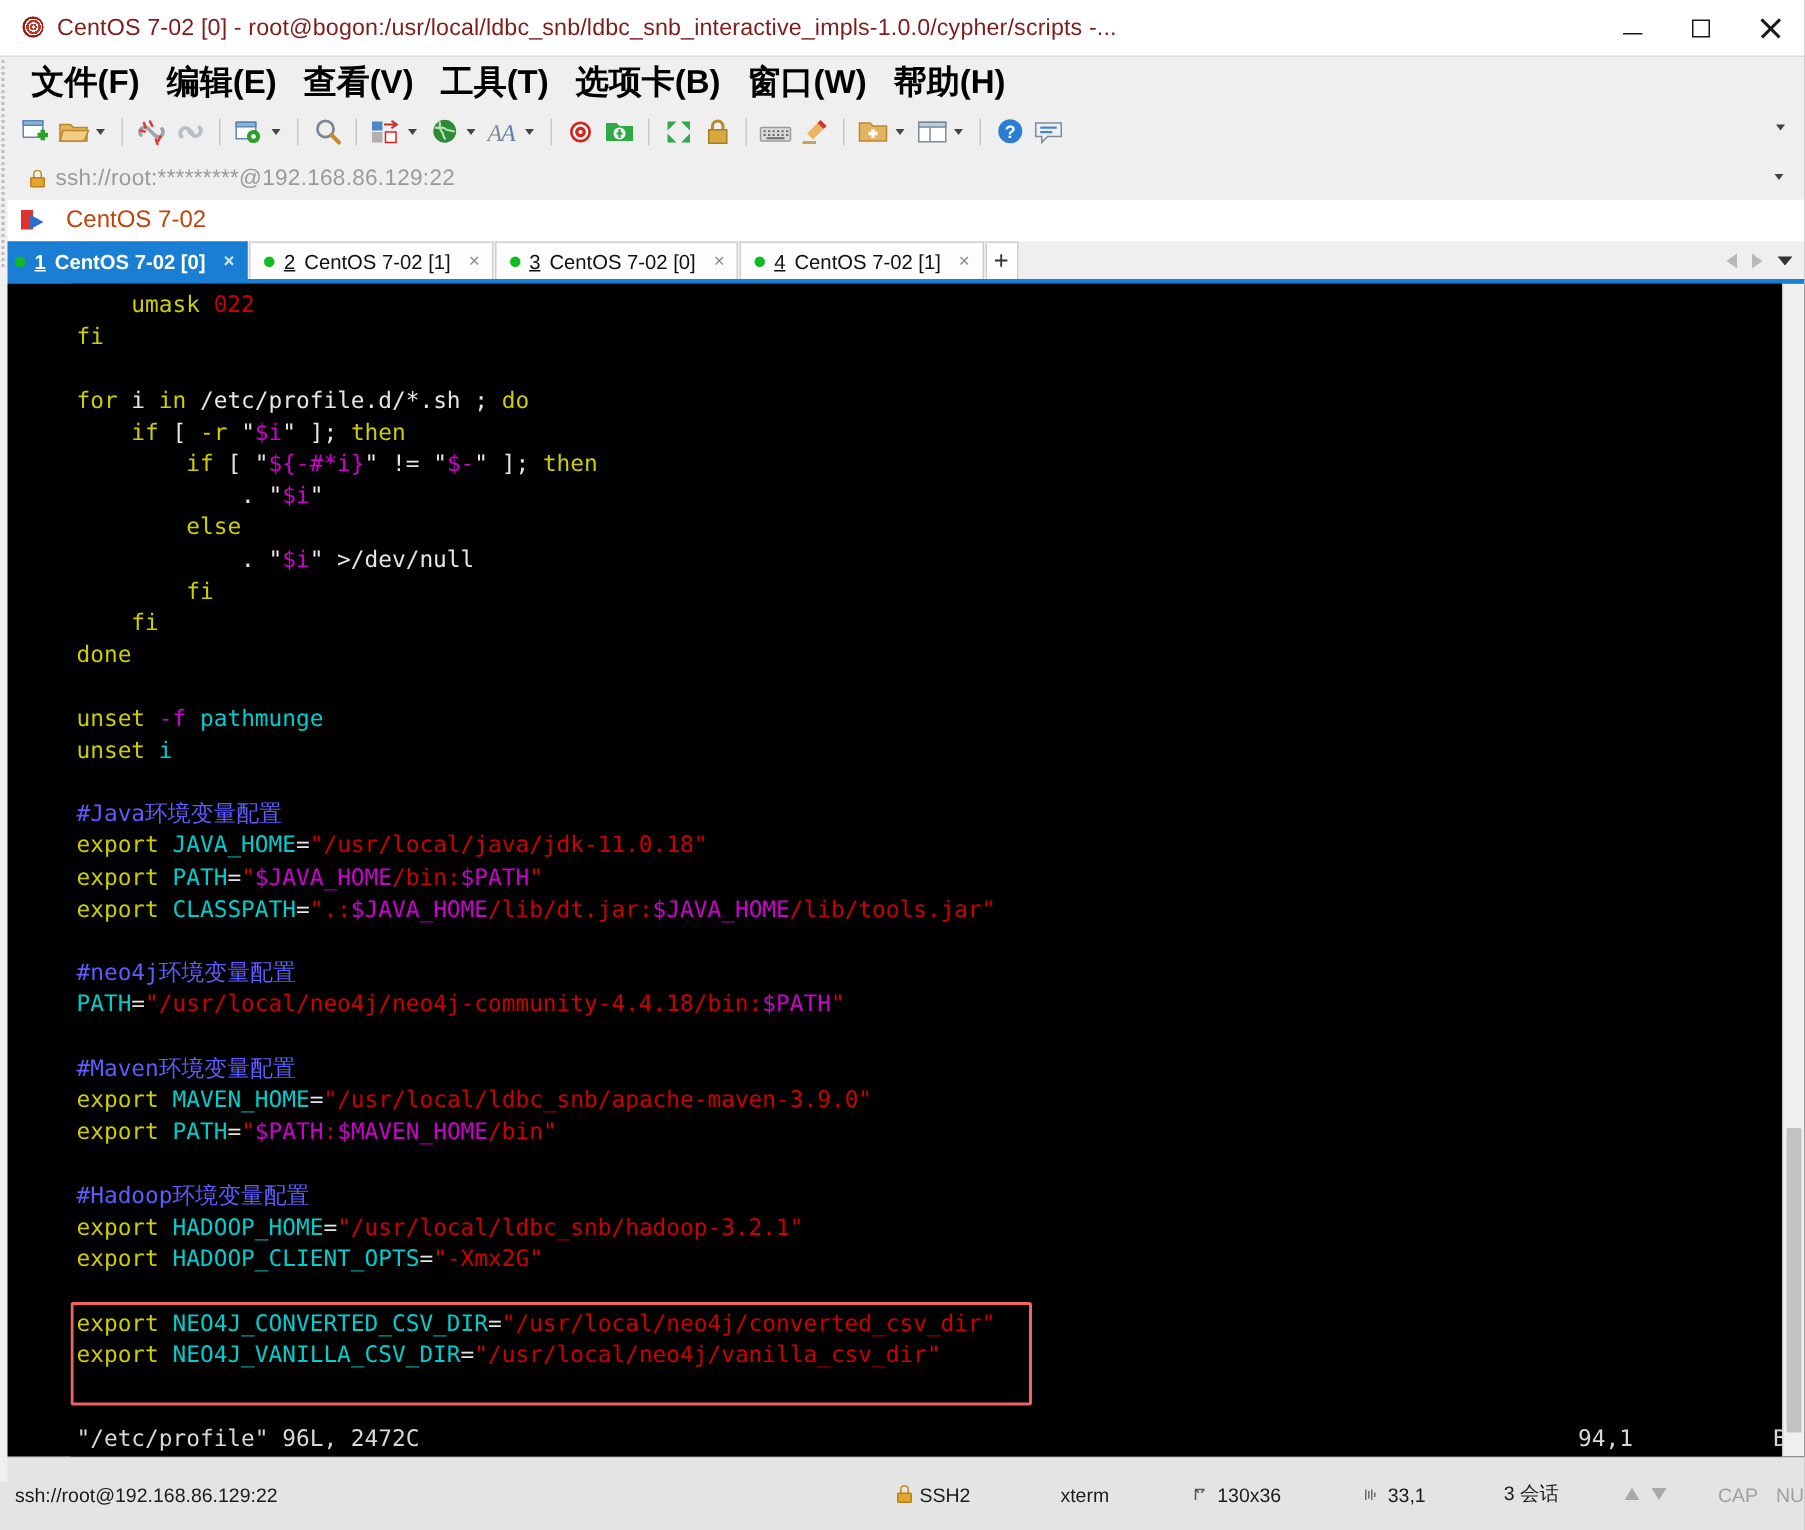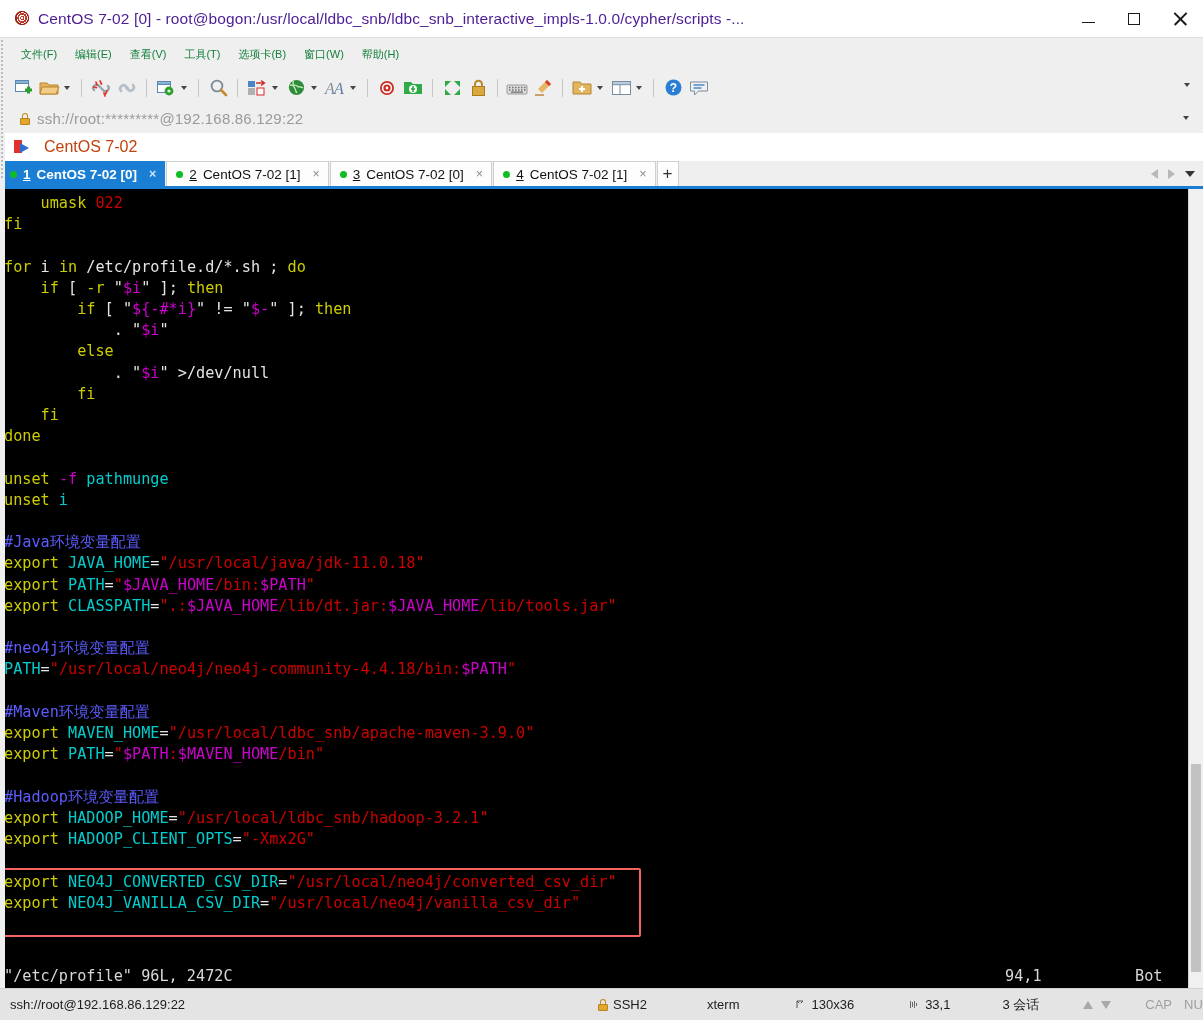--- a/index.html
+++ b/index.html
@@ -14,33 +14,33 @@
   
   .titlebar {
     height: 38px; background: #ffffff; display: flex; align-items: center;
     border-bottom: 1px solid #dcdcdc; flex: none;
   }
   .tb-icon { width: 30px; display:flex; align-items:center; justify-content:center; padding-left:14px; }
   .snail { width:17px; height:17px; position:relative; }
   .snail .sh { position:absolute; left:1px; top:1px; width:14px; height:14px; border-radius:50%;
     background: radial-gradient(circle at 52% 50%, #ffffff 0 10%, #c0392b 10% 22%, #ffffff 22% 32%, #c0392b 32% 48%, #ffffff 48% 56%, #b3291c 56% 100%);
     box-shadow: inset 0 0 0 1px #8e1f15; }
-  .tb-title { font-size: 15.5px; color:#4c1d95; margin-left: 8px; letter-spacing: 0.1px; white-space:nowrap; }
+  .tb-title { font-size: 15.5px; color:#7f1d1d; margin-left: 8px; letter-spacing: 0.1px; white-space:nowrap; }
   .tb-spacer { flex: 1 1 auto; }
   .wbtn { width: 46px; height: 38px; display:flex; align-items:center; justify-content:center; color:#1a1a1a; font-size:15px; }
   .wbtn .min { display:block; width:13px; height:1.5px; background:#1a1a1a; margin-top:8px; }
   .wbtn .max { display:block; width:12px; height:12px; border:1.5px solid #1a1a1a; }
   .wbtn .cls { position:relative; width:14px; height:14px; }
   .wbtn .cls:before, .wbtn .cls:after { content:""; position:absolute; left:-1px; top:6px; width:17px; height:1.5px; background:#1a1a1a; }
   .wbtn .cls:before { transform: rotate(45deg); }
   .wbtn .cls:after { transform: rotate(-45deg); }
 
   
   .menubar { height: 33px; background:#efefef; display:flex; align-items:center; padding-left:12px; flex:none; }
-  .menu-item { font-size:11px; color:#15803d; padding: 3px 9px; white-space:nowrap; font-family:"Liberation Sans", sans-serif; }
+  .menu-item { font-size:22px; color:#000000; padding: 3px 9px; white-space:nowrap; font-family:"Liberation Sans", sans-serif;font-weight:bold; }
 
   
   .toolbar { height: 33px; background:#efefef; display:flex; align-items:center; padding-left:10px; flex:none; position:relative; }
   .tbtn { height:26px; min-width:26px; display:flex; align-items:center; justify-content:center; padding:0 2px; }
   .tsep { width:1px; height:18px; background:#c6c6c6; margin:0 6px; }
   .caret { width:0;height:0;border-left:3.5px solid transparent;border-right:3.5px solid transparent;border-top:4px solid #444; margin:0 5px 0 2px; }
   .tb-right-caret { position:absolute; right:8px; top:12px; }
 
   
   .addrbar { height:29px; background:#efefef; display:flex; align-items:center; padding-left:12px; flex:none; position:relative; }
@@ -68,21 +68,21 @@
   .tabclose { font-size:12.5px; color:#8a8a8a; margin-left:6px; }
   .tab.active .tabclose { color:#cfe4f7; }
   .tabadd { width:22px; display:flex; align-items:center; justify-content:center; font-size:17px; color:#333;
             background:#fdfdfd; border:1px solid #cfcfcf; border-bottom:none; }
   .tabnav { margin-left:auto; display:flex; align-items:center; gap:10px; padding:0 8px; }
   .arrL { width:0;height:0;border-top:5px solid transparent;border-bottom:5px solid transparent;border-right:7px solid #b8b8b8; }
   .arrR { width:0;height:0;border-top:5px solid transparent;border-bottom:5px solid transparent;border-left:7px solid #b8b8b8; }
   .arrD { width:0;height:0;border-left:5px solid transparent;border-right:5px solid transparent;border-top:6px solid #333; }
 
   
-  .termwrap { flex:1 1 auto; display:flex; background:#000; position:relative; overflow:hidden; }
+  .termwrap { flex:1 1 auto; display:flex; background:#000; position:relative; overflow:hidden;padding-left:47px; }
   .term { flex:1 1 auto; background:#000; padding: 4px 0 0 4px; overflow:hidden; position:relative; }
   .term pre, .term div.ln {
     font-family:"DejaVu Sans Mono", monospace; font-size:15.2px; line-height:21.2px;
     white-space:pre; color:#d8d8d8; letter-spacing:0px;
   }
   .c-yellow { color:#cdcd00; }
   .c-red    { color:#cd0000; }
   .c-mag    { color:#cd00cd; }
   .c-cyan   { color:#00cdcd; }
   .c-blue   { color:#5c5cff; }
@@ -92,21 +92,21 @@
 
   .vscroll { width:15px; background:#f0f0f0; border-left:1px solid #d2d2d2; flex:none; position:relative; }
   .vthumb { position:absolute; left:2px; right:2px; background:#c2c2c2; border-radius:1px; }
 
   .statusline { position:absolute; left:0; right:0; bottom:0; height:22px; background:#000; }
   .sl-left { position:absolute; left:4px; top:0; }
   .sl-pos  { position:absolute; left:1005px; top:0; }
   .sl-bot  { position:absolute; left:1135px; top:0; }
 
   
-  .statusbar { height:32px; background:#e4e4e4; border-top:1px solid #cfcfcf; display:flex; align-items:center;
+  .statusbar { height:49px; background:#e4e4e4; border-top:1px solid #cfcfcf; display:flex; align-items:center;
                font-size:13px; color:#1c1c1c; flex:none; }
   .sb-conn { padding-left:10px; min-width:560px; }
   .sb-cell { display:flex; align-items:center; gap:5px; padding:0 0 0 0; white-space:nowrap; }
   .sb-ssh { margin-left:38px; }
   .sb-xterm { margin-left:60px; }
   .sb-size { margin-left:56px; }
   .sb-cur { margin-left:55px; }
   .sb-sess { margin-left:52px; }
   .sb-updn { margin-left:44px; display:flex; gap:8px; }
   .up { width:0;height:0;border-left:5px solid transparent;border-right:5px solid transparent;border-bottom:8px solid #a8a8a8; }

